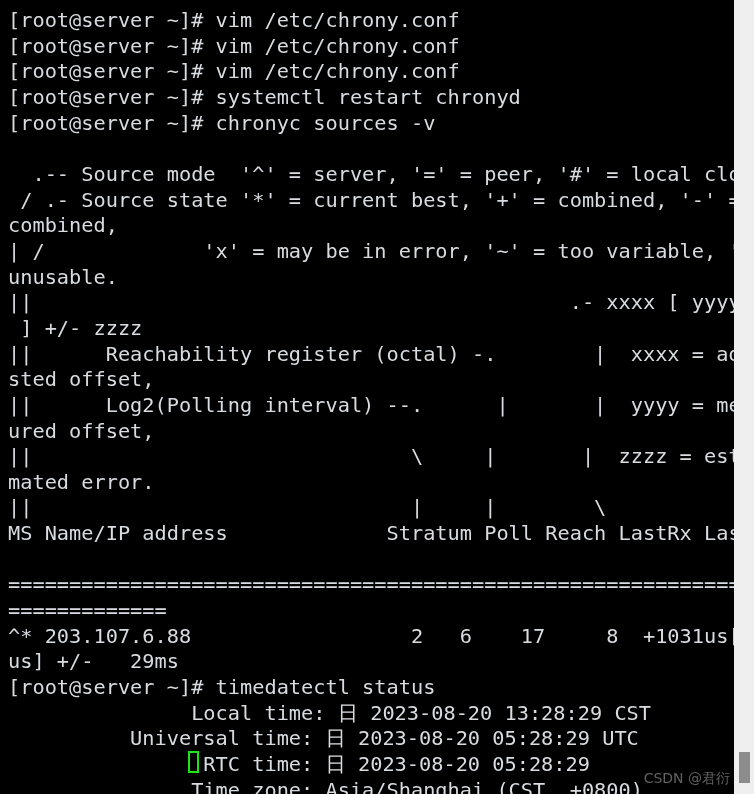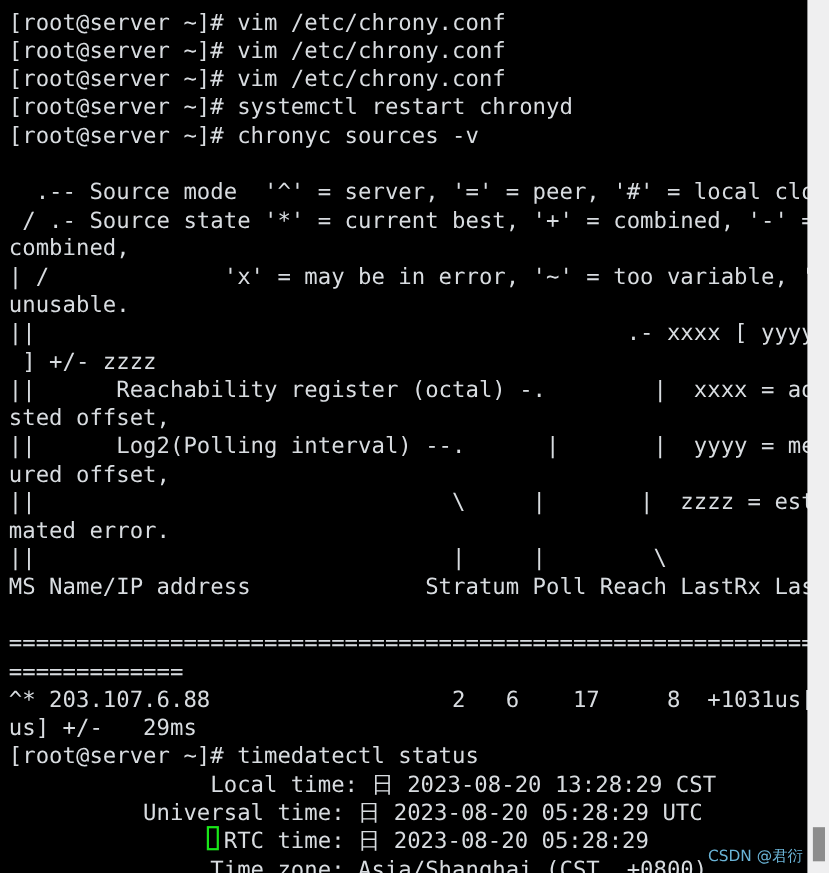--- a/index.html
+++ b/index.html
@@ -85,21 +85,21 @@
     background: #8c8c8c;
   }
 
   
   #watermark {
     position: absolute;
     right: 24px;
     bottom: 6px;
     font-family: "DejaVu Sans", "Liberation Sans", sans-serif;
     font-size: 14px;
-    color: #7dd3fc;
+    color: #737373;
     opacity: 0.85;
     white-space: nowrap;
     pointer-events: none;
     user-select: none;
     margin-top: 15px;
   }
 </style>
 </head>
 <body>
 

